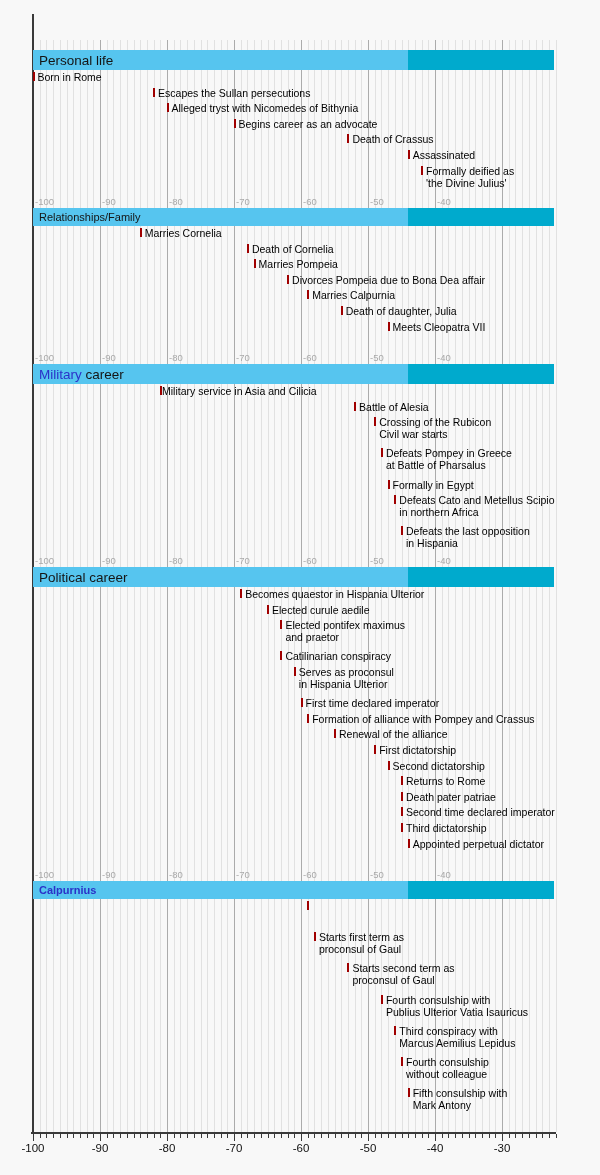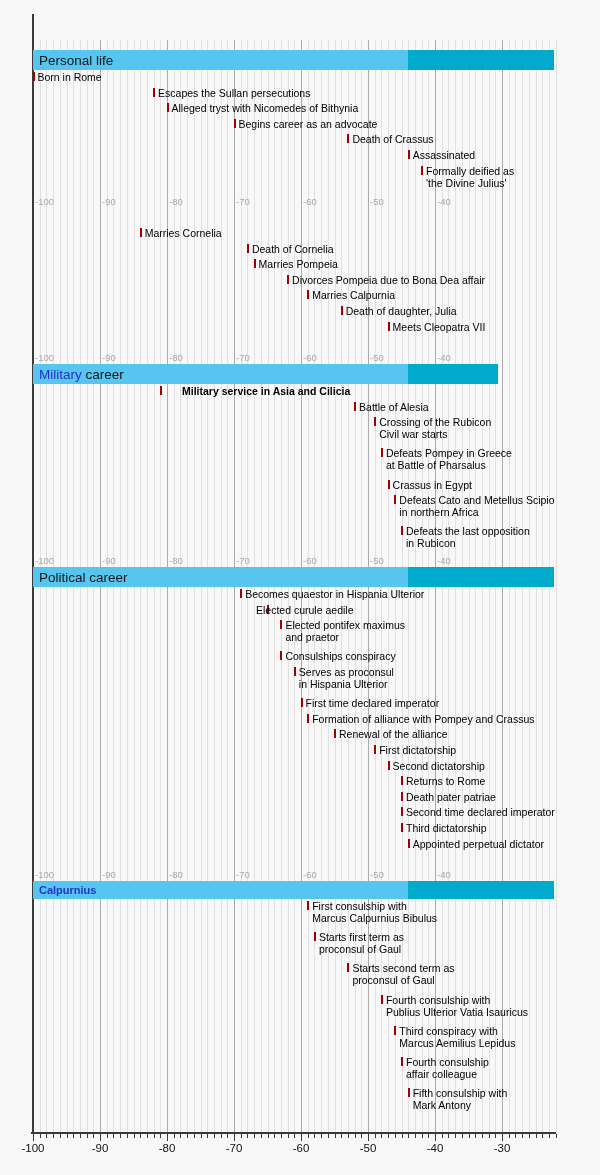--- a/index.html
+++ b/index.html
@@ -158,20 +158,27 @@
       <div>Formally deified as</div>
       <div>'the Divine Julius'</div>
     </div>
     <div class="period-label" style="left: 35px; top: 196px;">-100</div>
     <div class="period-label" style="left: 102px; top: 196px;">-90</div>
     <div class="period-label" style="left: 169px; top: 196px;">-80</div>
     <div class="period-label" style="left: 236px; top: 196px;">-70</div>
     <div class="period-label" style="left: 303px; top: 196px;">-60</div>
     <div class="period-label" style="left: 370px; top: 196px;">-50</div>
     <div class="period-label" style="left: 437px; top: 196px;">-40</div>
+    <div class="section-bar" style="left: 33px; top: 208px; width: 521px; height: 18px;">
+      <div class="bar-light" style="left: 0px; width: 375px; background: rgb(86, 197, 239);"></div>
+      <div class="bar-dark" style="left: 375px; right: 0px; background: rgb(0, 170, 205);"></div>
+      <div class="section-title" style="font-size: 11px; font-weight: normal;">
+        <span style="white-space: pre;">Relationships/Family</span>
+      </div>
+    </div>
     <div class="event-marker" style="left: 139.7px; top: 228px; background: rgb(160, 0, 0);"></div>
     <div class="event-label" style="left: 144.7px; top: 227px;">
       <div>Marries Cornelia</div>
     </div>
     <div class="event-marker" style="left: 246.9px; top: 243.6px; background: rgb(160, 0, 0);"></div>
     <div class="event-label" style="left: 251.9px; top: 242.6px;">
       <div>Death of Cornelia</div>
     </div>
     <div class="event-marker" style="left: 253.6px; top: 259.2px; background: rgb(160, 0, 0);"></div>
     <div class="event-label" style="left: 258.6px; top: 258.2px;">
@@ -193,90 +200,90 @@
     <div class="event-label" style="left: 392.6px; top: 320.6px;">
       <div>Meets Cleopatra VII</div>
     </div>
     <div class="period-label" style="left: 35px; top: 352px;">-100</div>
     <div class="period-label" style="left: 102px; top: 352px;">-90</div>
     <div class="period-label" style="left: 169px; top: 352px;">-80</div>
     <div class="period-label" style="left: 236px; top: 352px;">-70</div>
     <div class="period-label" style="left: 303px; top: 352px;">-60</div>
     <div class="period-label" style="left: 370px; top: 352px;">-50</div>
     <div class="period-label" style="left: 437px; top: 352px;">-40</div>
-    <div class="section-bar" style="left: 33px; top: 364px; width: 465px; height: 20px;">
+    <div class="section-bar" style="left: 33px; top: 364px; width: 521px; height: 20px;">
       <div class="bar-light" style="left: 0px; width: 375px; background: rgb(86, 197, 239);"></div>
       <div class="bar-dark" style="left: 375px; right: 0px; background: rgb(0, 170, 205);"></div>
       <div class="section-title" style="font-size: 13.5px; font-weight: normal;">
         <a href="#" style="color: rgb(43, 50, 200); white-space: pre;">Military</a>
         <span style="white-space: pre;"> career</span>
       </div>
     </div>
     <div class="event-marker" style="left: 159.8px; top: 386px; background: rgb(160, 0, 0);"></div>
-    <div class="event-label" style="left: 182px; top: 385px; font-weight: bold;">
+    <div class="event-label" style="left: 162px; top: 385px;">
       <div>Military service in Asia and Cilicia</div>
     </div>
     <div class="event-marker" style="left: 354.1px; top: 401.6px; background: rgb(160, 0, 0);"></div>
     <div class="event-label" style="left: 359.1px; top: 400.6px;">
       <div>Battle of Alesia</div>
     </div>
     <div class="event-marker" style="left: 374.2px; top: 417.2px; background: rgb(160, 0, 0);"></div>
     <div class="event-label" style="left: 379.2px; top: 416.2px;">
       <div>Crossing of the Rubicon</div>
       <div>Civil war starts</div>
     </div>
     <div class="event-marker" style="left: 380.9px; top: 448.4px; background: rgb(160, 0, 0);"></div>
     <div class="event-label" style="left: 385.9px; top: 447.4px;">
       <div>Defeats Pompey in Greece</div>
       <div>at Battle of Pharsalus</div>
     </div>
     <div class="event-marker" style="left: 387.6px; top: 479.6px; background: rgb(160, 0, 0);"></div>
     <div class="event-label" style="left: 392.6px; top: 478.6px;">
-      <div>Crassus in Egypt</div>
+      <div>Formally in Egypt</div>
     </div>
     <div class="event-marker" style="left: 394.3px; top: 495.2px; background: rgb(160, 0, 0);"></div>
     <div class="event-label" style="left: 399.3px; top: 494.2px;">
       <div>Defeats Cato and Metellus Scipio</div>
       <div>in northern Africa</div>
     </div>
     <div class="event-marker" style="left: 401px; top: 526.4px; background: rgb(160, 0, 0);"></div>
     <div class="event-label" style="left: 406px; top: 525.4px;">
       <div>Defeats the last opposition</div>
-      <div>in Rubicon</div>
+      <div>in Hispania</div>
     </div>
     <div class="period-label" style="left: 35px; top: 555px;">-100</div>
     <div class="period-label" style="left: 102px; top: 555px;">-90</div>
     <div class="period-label" style="left: 169px; top: 555px;">-80</div>
     <div class="period-label" style="left: 236px; top: 555px;">-70</div>
     <div class="period-label" style="left: 303px; top: 555px;">-60</div>
     <div class="period-label" style="left: 370px; top: 555px;">-50</div>
     <div class="period-label" style="left: 437px; top: 555px;">-40</div>
     <div class="section-bar" style="left: 33px; top: 567px; width: 521px; height: 20px;">
       <div class="bar-light" style="left: 0px; width: 375px; background: rgb(86, 197, 239);"></div>
       <div class="bar-dark" style="left: 375px; right: 0px; background: rgb(0, 170, 205);"></div>
       <div class="section-title" style="font-size: 13.5px; font-weight: normal;">
         <span style="white-space: pre;">Political career</span>
       </div>
     </div>
     <div class="event-marker" style="left: 240.2px; top: 589px; background: rgb(160, 0, 0);"></div>
     <div class="event-label" style="left: 245.2px; top: 588px;">
       <div>Becomes quaestor in Hispania Ulterior</div>
     </div>
     <div class="event-marker" style="left: 267px; top: 604.6px; background: rgb(160, 0, 0);"></div>
-    <div class="event-label" style="left: 256px; top: 603.6px;">
+    <div class="event-label" style="left: 272px; top: 603.6px;">
       <div>Elected curule aedile</div>
     </div>
     <div class="event-marker" style="left: 280.4px; top: 620.2px; background: rgb(160, 0, 0);"></div>
     <div class="event-label" style="left: 285.4px; top: 619.2px;">
       <div>Elected pontifex maximus</div>
       <div>and praetor</div>
     </div>
     <div class="event-marker" style="left: 280.4px; top: 651.4px; background: rgb(160, 0, 0);"></div>
     <div class="event-label" style="left: 285.4px; top: 650.4px;">
-      <div>Consulships conspiracy</div>
+      <div>Catilinarian conspiracy</div>
     </div>
     <div class="event-marker" style="left: 293.8px; top: 667px; background: rgb(160, 0, 0);"></div>
     <div class="event-label" style="left: 298.8px; top: 666px;">
       <div>Serves as proconsul</div>
       <div>in Hispania Ulterior</div>
     </div>
     <div class="event-marker" style="left: 300.5px; top: 698.2px; background: rgb(160, 0, 0);"></div>
     <div class="event-label" style="left: 305.5px; top: 697.2px;">
       <div>First time declared imperator</div>
     </div>
@@ -324,24 +331,20 @@
     <div class="period-label" style="left: 370px; top: 869px;">-50</div>
     <div class="period-label" style="left: 437px; top: 869px;">-40</div>
     <div class="section-bar" style="left: 33px; top: 881px; width: 521px; height: 18px;">
       <div class="bar-light" style="left: 0px; width: 375px; background: rgb(86, 197, 239);"></div>
       <div class="bar-dark" style="left: 375px; right: 0px; background: rgb(0, 170, 205);"></div>
       <div class="section-title" style="font-size: 11px; font-weight: bold;">
         <a href="#" style="color: rgb(43, 50, 200); white-space: pre;">Calpurnius</a>
       </div>
     </div>
     <div class="event-marker" style="left: 307.2px; top: 901px; background: rgb(160, 0, 0);"></div>
-    <div class="event-label" style="left: 312.2px; top: 900px;">
-      <div>First consulship with</div>
-      <div>Marcus Calpurnius Bibulus</div>
-    </div>
     <div class="event-marker" style="left: 313.9px; top: 932.2px; background: rgb(160, 0, 0);"></div>
     <div class="event-label" style="left: 318.9px; top: 931.2px;">
       <div>Starts first term as</div>
       <div>proconsul of Gaul</div>
     </div>
     <div class="event-marker" style="left: 347.4px; top: 963.4px; background: rgb(160, 0, 0);"></div>
     <div class="event-label" style="left: 352.4px; top: 962.4px;">
       <div>Starts second term as</div>
       <div>proconsul of Gaul</div>
     </div>
@@ -351,21 +354,21 @@
       <div>Publius Ulterior Vatia Isauricus</div>
     </div>
     <div class="event-marker" style="left: 394.3px; top: 1025.8px; background: rgb(160, 0, 0);"></div>
     <div class="event-label" style="left: 399.3px; top: 1024.8px;">
       <div>Third conspiracy with</div>
       <div>Marcus Aemilius Lepidus</div>
     </div>
     <div class="event-marker" style="left: 401px; top: 1057px; background: rgb(160, 0, 0);"></div>
     <div class="event-label" style="left: 406px; top: 1056px;">
       <div>Fourth consulship</div>
-      <div>affair colleague</div>
+      <div>without colleague</div>
     </div>
     <div class="event-marker" style="left: 407.7px; top: 1088.2px; background: rgb(160, 0, 0);"></div>
     <div class="event-label" style="left: 412.7px; top: 1087.2px;">
       <div>Fifth consulship with</div>
       <div>Mark Antony</div>
     </div>
     <div class="x-axis" style="left: 31px; top: 1132px; width: 525px;"></div>
     <div class="axis-tick" style="left: 33px; top: 1134px; height: 7px;"></div>
     <div class="axis-tick" style="left: 39.7px; top: 1134px; height: 4px;"></div>
     <div class="axis-tick" style="left: 46.4px; top: 1134px; height: 4px;"></div>

